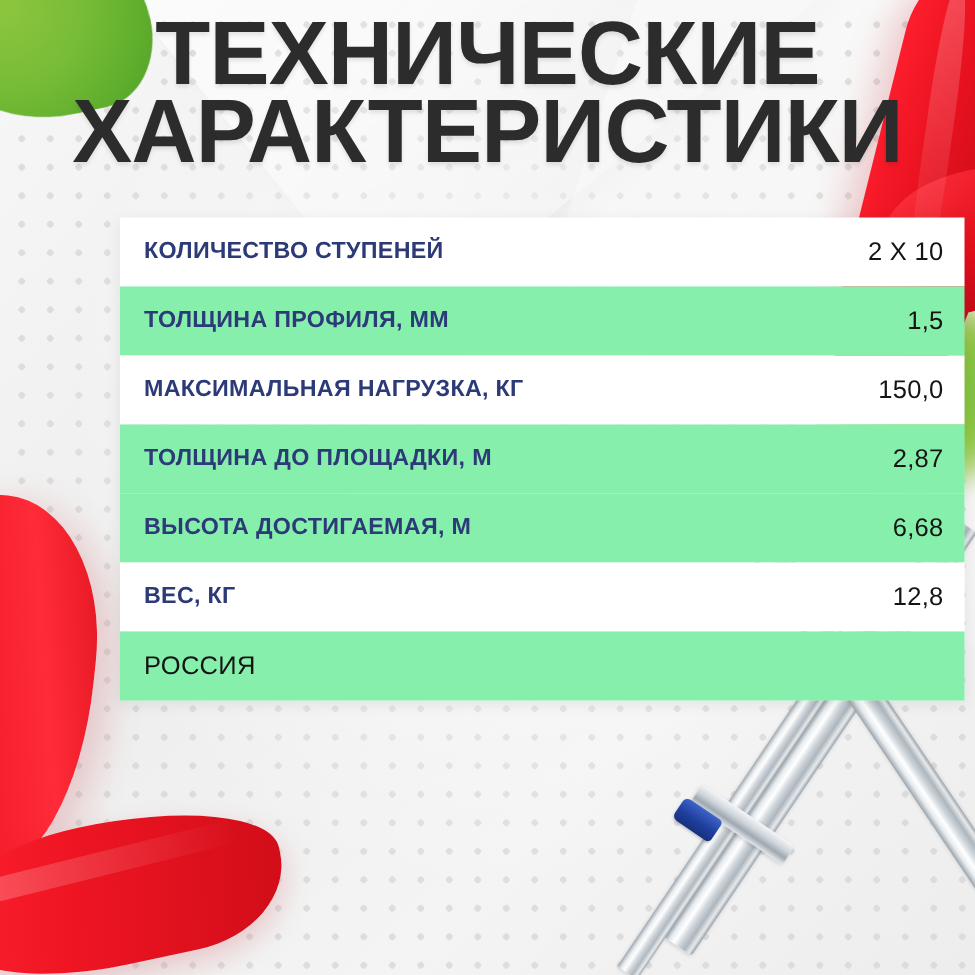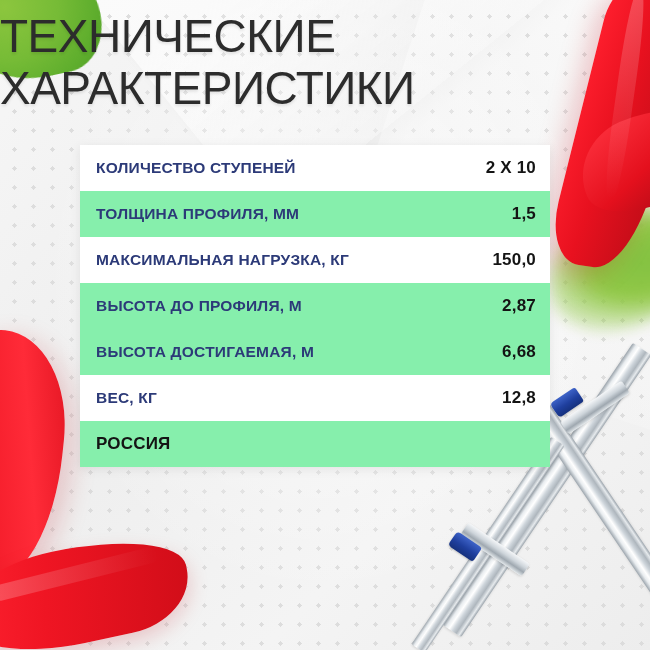--- a/index.html
+++ b/index.html
@@ -197,35 +197,36 @@
     border-radius: 4px 3px 3px 4px;
     box-shadow: 0 1px 2px rgba(0,0,0,.2);
   }
 
   
   .title {
     position: absolute;
     left: 0;
     right: 0;
     top: 10px;
+    text-align: center;
     color: #2c2c2c;
-    font-weight: normal;
-    font-size: 46px;
+    font-weight: bold;
+    font-size: 60px;
     line-height: 52px;
     letter-spacing: -0.5px;
     text-shadow: 0 2px 3px rgba(0,0,0,.10);
   }
   .title-line { display: block; }
 
   
   .spec-table {
     position: absolute;
     left: 80px;
     top: 145px;
-    width: 470px;
+    width: 563px;
     box-shadow: 0 2px 10px rgba(0,0,0,.08);
   }
   .spec-row {
     display: flex;
     align-items: center;
     justify-content: space-between;
     height: 46px;
     padding: 0 14px 0 16px;
     box-sizing: border-box;
   }
@@ -233,21 +234,21 @@
   .spec-row.even { background: #86efac; }
   .spec-label {
     color: #2c3a78;
     font-weight: bold;
     font-size: 15.5px;
     letter-spacing: .2px;
     white-space: nowrap;
   }
   .spec-value {
     color: #141414;
-    font-weight: bold;
+    font-weight: normal;
     font-size: 17px;
     letter-spacing: .2px;
     white-space: nowrap;
   }
 </style>
 </head>
 <body>
 
 <div id="page">
 
@@ -289,21 +290,21 @@
       </div>
       <div class="spec-row even">
         <span class="spec-label">ТОЛЩИНА ПРОФИЛЯ, ММ</span>
         <span class="spec-value">1,5</span>
       </div>
       <div class="spec-row odd">
         <span class="spec-label">МАКСИМАЛЬНАЯ НАГРУЗКА, КГ</span>
         <span class="spec-value">150,0</span>
       </div>
       <div class="spec-row even">
-        <span class="spec-label">ВЫСОТА ДО ПРОФИЛЯ, М</span>
+        <span class="spec-label">ТОЛЩИНА ДО ПЛОЩАДКИ, М</span>
         <span class="spec-value">2,87</span>
       </div>
       <div class="spec-row even">
         <span class="spec-label">ВЫСОТА ДОСТИГАЕМАЯ, М</span>
         <span class="spec-value">6,68</span>
       </div>
       <div class="spec-row odd">
         <span class="spec-label">ВЕС, КГ</span>
         <span class="spec-value">12,8</span>
       </div>

